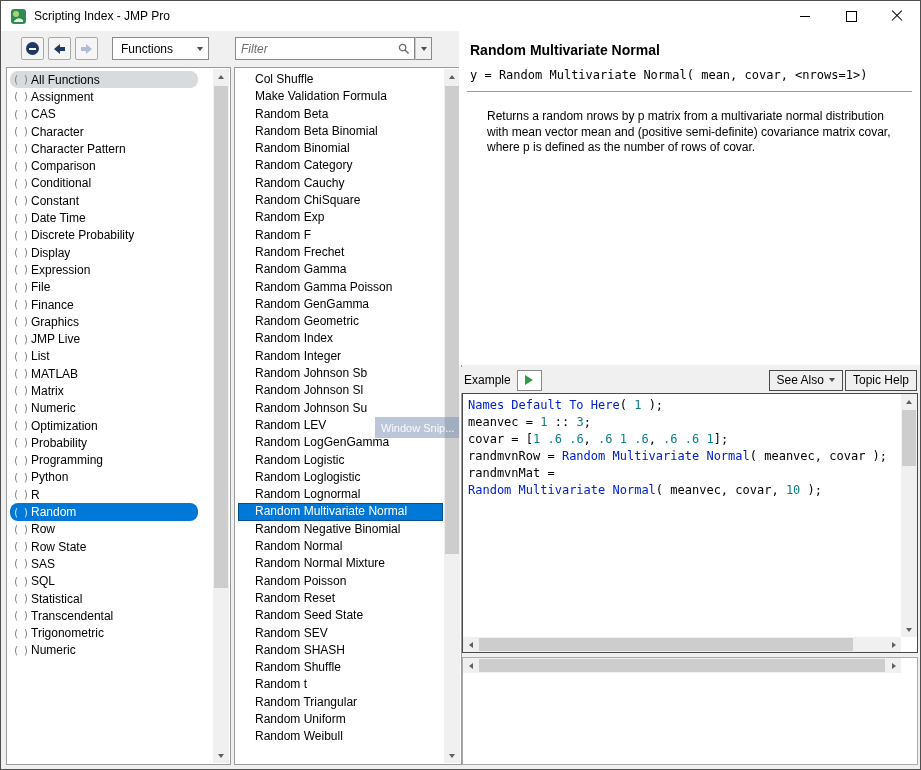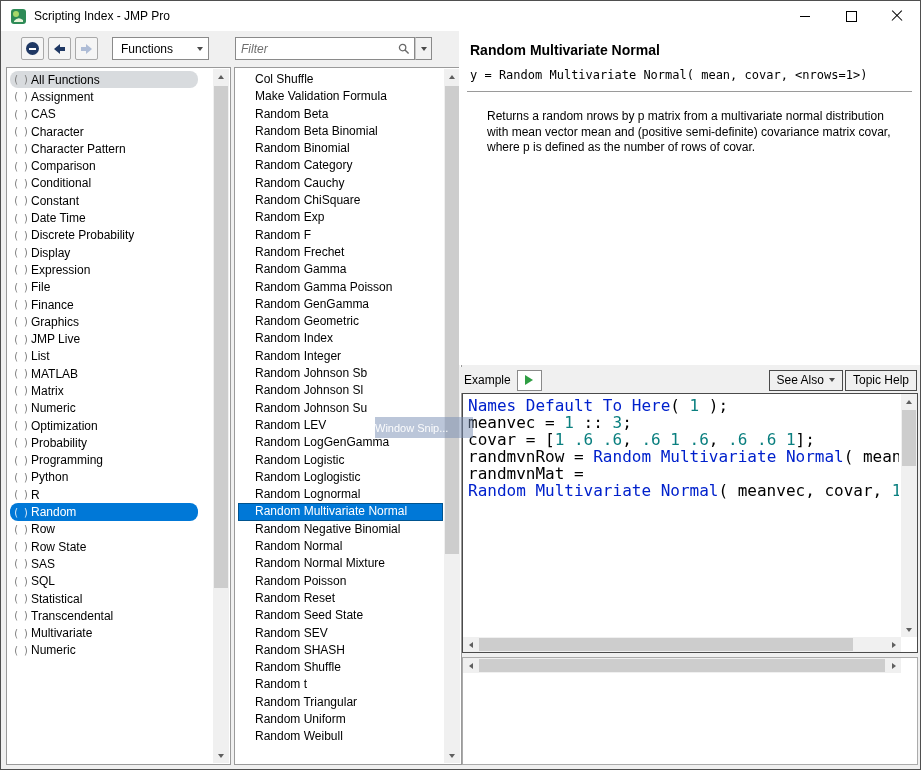--- a/index.html
+++ b/index.html
@@ -75,34 +75,34 @@
   .example-bar{position:absolute;left:458px;top:366px;width:461px;height:26px;background:#f0f0f0;display:flex;align-items:center;padding:0 3px 0 5px;box-sizing:border-box;}
   .run-btn{width:25px;height:21px;border:1px solid #8a8a8a;background:#fff;margin-left:6px;display:flex;align-items:center;justify-content:center;box-sizing:border-box;}
   .tri-run{width:0;height:0;border-top:5px solid transparent;border-bottom:5px solid transparent;border-left:8px solid #2f9e44;}
   .btn{height:21px;border:1px solid #4a4a4a;background:#f0f0f0;display:flex;align-items:center;justify-content:center;font-size:12px;padding:0 7px;box-sizing:border-box;}
   .btn .bcaret{margin-left:5px;}
   .rspacer{margin-left:auto;}
   .btn + .btn{margin-left:2px;}
 
   
   .code-editor{position:absolute;left:461px;top:392px;width:456px;height:260px;background:#fff;border:1px solid #4a4a4a;box-sizing:border-box;}
-  .code-content{position:absolute;top:3px;left:5px;right:18px;bottom:17px;font-family:"DejaVu Sans Mono",monospace;font-size:16px;overflow:hidden;}
+  .code-content{position:absolute;top:3px;left:5px;right:18px;bottom:17px;font-family:"DejaVu Sans Mono",monospace;font-size:12px;overflow:hidden;}
   .code-line{height:17px;line-height:17px;white-space:pre;}
   .tok-kw{color:#0021cc;}
   .tok-num{color:#0a7f7f;}
   .tok-p{color:#000;}
   .ce-vscroll{position:absolute;top:0;right:0;bottom:15px;width:16px;background:#f0f0f0;}
   .ce-hscroll{left:0;right:16px;bottom:0;}
 
   
   .results-panel{position:absolute;left:461px;top:656px;width:456px;height:108px;background:#fff;border:1px solid #ababab;box-sizing:border-box;}
   .rp-hscroll{top:0;left:0;right:16px;}
 
   
-  .snip{position:absolute;left:374px;top:416px;width:98px;height:21px;background:rgba(120,142,180,0.5);color:rgba(255,255,255,0.95);font-size:11px;display:flex;align-items:center;box-sizing:border-box;z-index:50;white-space:nowrap;overflow:hidden;}
+  .snip{position:absolute;left:374px;top:416px;width:84px;height:21px;background:rgba(120,142,180,0.5);color:rgba(255,255,255,0.95);font-size:11px;display:flex;align-items:center;padding-left:6px;box-sizing:border-box;z-index:50;white-space:nowrap;overflow:hidden;}
 </style>
 </head>
 <body>
 
 <div class="window">
 
   <div class="titlebar">
     <svg class="app-icon" viewBox="0 0 17 17">
       <rect x="1" y="1" width="15" height="15" rx="3" fill="#2e8b57"></rect>
       <circle cx="6" cy="6" r="3" fill="#a7d76a"></circle>
@@ -283,21 +283,21 @@
         <div class="cat-row">
           <span class="paren-icon">( )</span>
           <span>Statistical</span>
         </div>
         <div class="cat-row">
           <span class="paren-icon">( )</span>
           <span>Transcendental</span>
         </div>
         <div class="cat-row">
           <span class="paren-icon">( )</span>
-          <span>Multivariate</span>
+          <span>Trigonometric</span>
         </div>
         <div class="cat-row">
           <span class="paren-icon">( )</span>
           <span>Numeric</span>
         </div>
       </div>
     <div class="vscroll">
       <div class="sb-btn up">
           <span class="tri-up-s"></span>
         </div>

